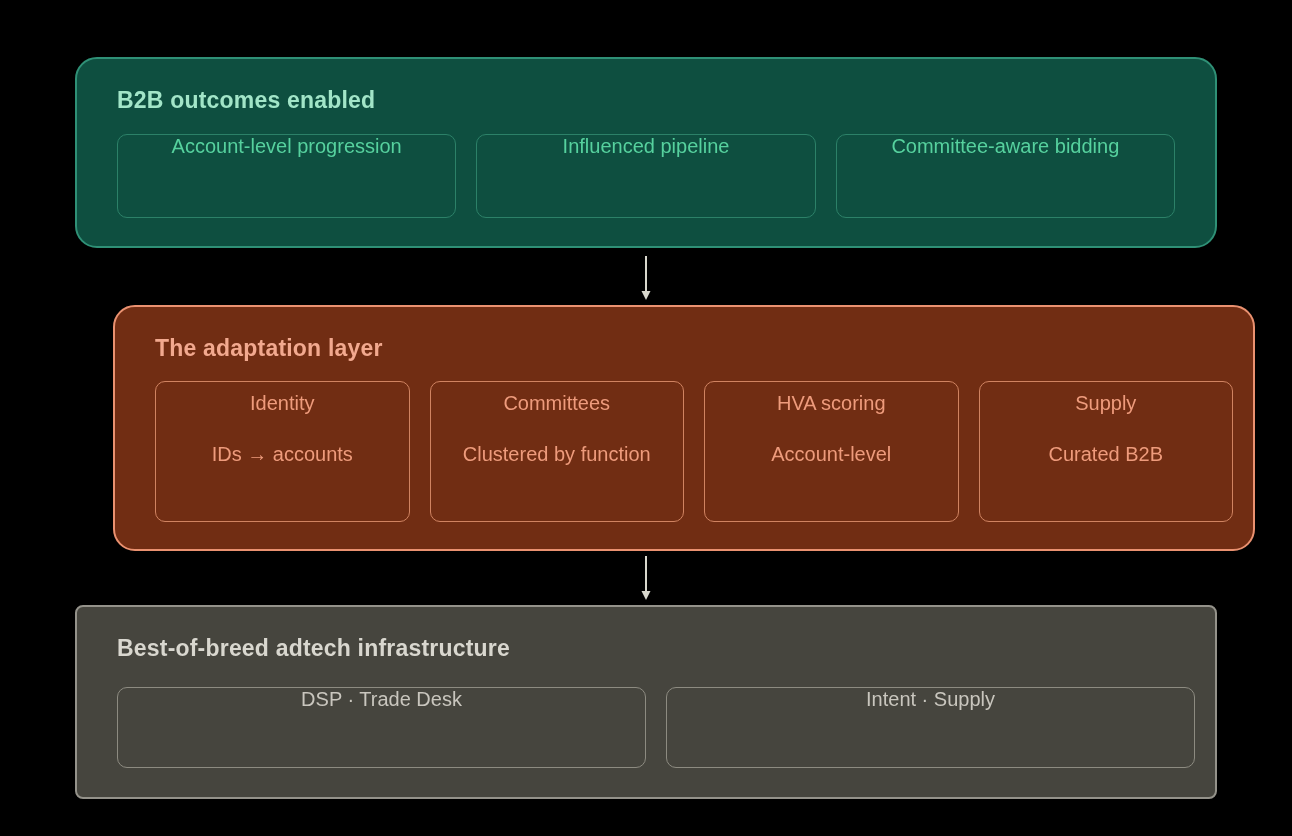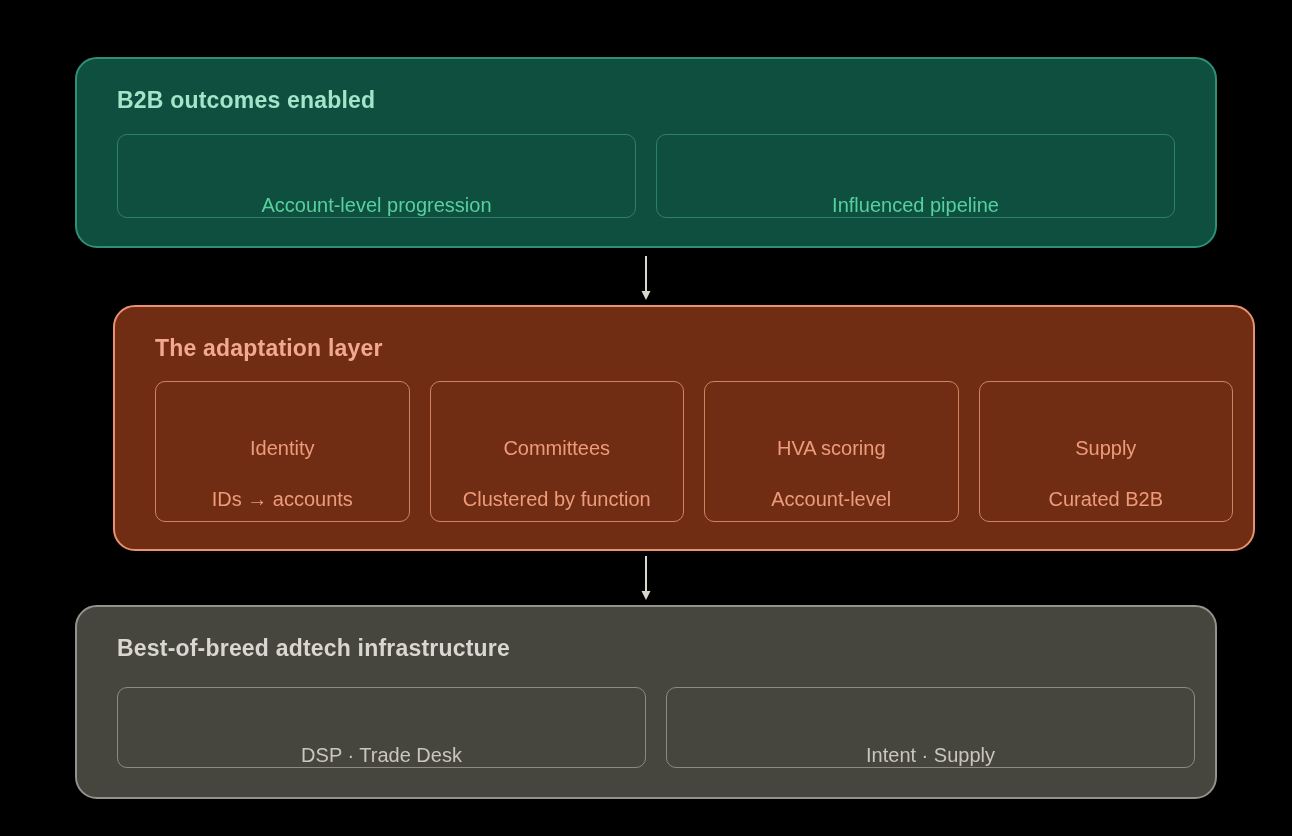--- a/index.html
+++ b/index.html
@@ -35,21 +35,21 @@
     display: flex;
   }
   .box {
     flex: 1;
     border: 1.5px solid;
     border-radius: 10px;
     box-sizing: border-box;
     display: flex;
     flex-direction: column;
     align-items: center;
-    justify-content: flex-end;
+    justify-content: flex-start;
     text-align: center;
     font-size: 20px;
   }
 
   
   .panel-outcomes {
     top: 57px;
     height: 191px;
     background: var(--outcomes-bg, #0e4f40);
     border-color: var(--outcomes-border, #2f9076);
@@ -82,20 +82,21 @@
     gap: 8px;
   }
 
   
   .panel-infra {
     top: 605px;
     height: 194px;
     background: var(--infra-bg, #46453e);
     border-color: var(--infra-border, #94928a);
     padding: 26px 20px 33px 40px;
+    border-radius: 8px;
   }
   .panel-infra .panel-title { color: var(--infra-title, #d9d7cf); }
   .panel-infra .boxes { margin-top: 24px; gap: 20px; }
   .panel-infra .box {
     height: 81px;
     border-color: var(--infra-box-border, #8d8b81);
     color: var(--infra-box-text, #c9c6be);
   }
 
   
@@ -115,20 +116,23 @@
 <div class="canvas">
 
   <section class="panel panel-outcomes">
     <h2 class="panel-title">B2B outcomes enabled</h2>
     <div class="boxes">
       <div class="box">
         <span>Account-level progression</span>
       </div>
       <div class="box">
         <span>Influenced pipeline</span>
+      </div>
+      <div class="box">
+        <span>Committee-aware bidding</span>
       </div>
     </div>
   </section>
 
   <div class="arrow arrow-1">
     <svg width="14" height="46" viewBox="0 0 14 46" aria-hidden="true">
       <line x1="7" y1="1" x2="7" y2="38" stroke="#d8d7cd" stroke-width="2"></line>
       <polygon points="2.5,36 11.5,36 7,45" fill="#d8d7cd"></polygon>
     </svg>
   </div>

